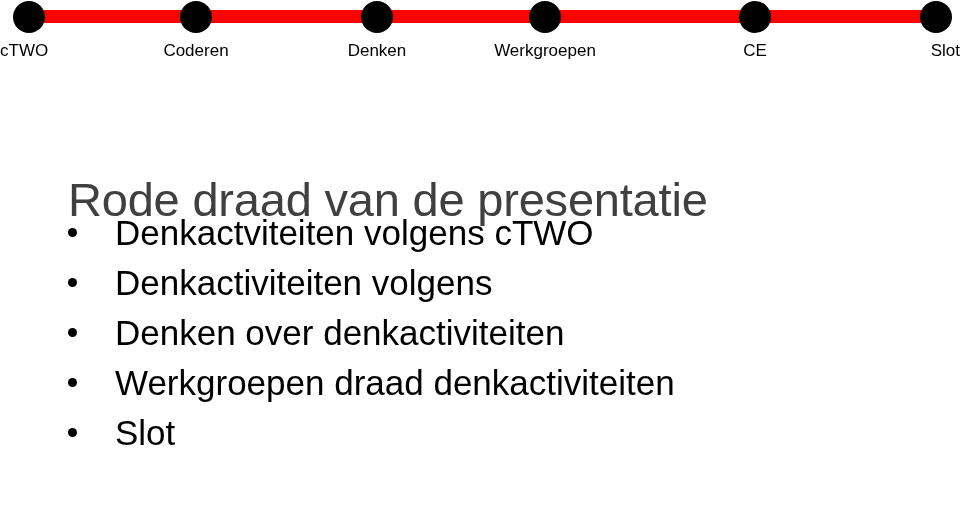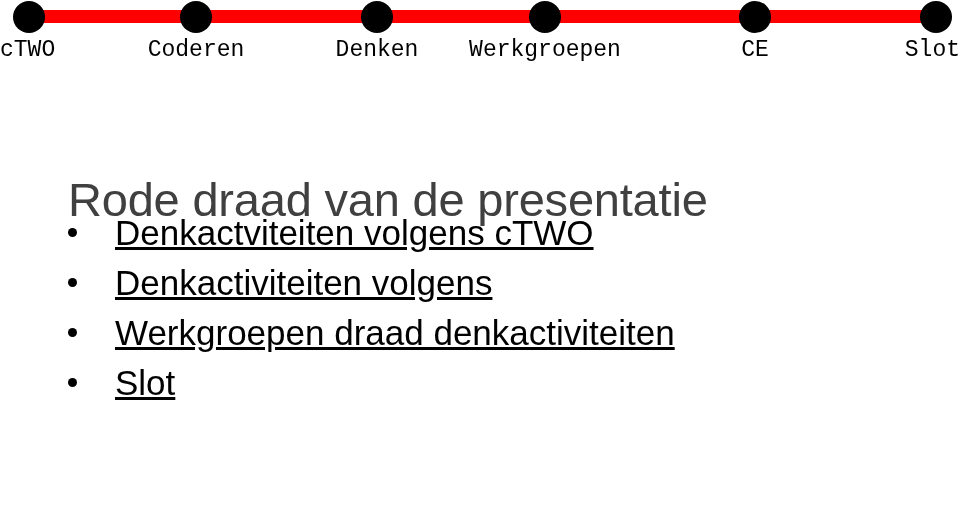--- a/index.html
+++ b/index.html
@@ -45,22 +45,22 @@
     height: 32px;
     border-radius: 50%;
     background: #000000;
   }
   .timeline-label {
     position: absolute;
     top: 37px;
     left: -160px;
     width: 320px;
     text-align: center;
-    font-family: Liberation Mono, monospace;
-    font-size: 23px;
+    font-family: Liberation Sans, sans-serif;
+    font-size: 17px;
     line-height: 27px;
     color: #000000;
     white-space: nowrap;
   }
   
   .timeline-node.edge-left .timeline-label {
     left: -29px;
     width: 120px;
     text-align: left;
   }
@@ -96,21 +96,20 @@
   }
   .bullet-item {
     position: relative;
     height: 50px;
     padding-left: 53px;
     font-family: "Liberation Sans", sans-serif;
     font-size: 35px;
     line-height: 47px;
     color: #000000;
     white-space: nowrap;
-    text-decoration: underline;
   }
   .bullet-marker {
     position: absolute;
     left: 6px;
     top: 19px;
     width: 9px;
     height: 9px;
     border-radius: 50%;
     background: #000000;
   }
@@ -158,19 +157,23 @@
   <li class="bullet-item">
     <span class="bullet-marker"></span>
     <span>Denkactviteiten volgens cTWO</span>
   </li>
   <li class="bullet-item">
     <span class="bullet-marker"></span>
     <span>Denkactiviteiten volgens</span>
   </li>
   <li class="bullet-item">
     <span class="bullet-marker"></span>
+    <span>Denken over denkactiviteiten</span>
+  </li>
+  <li class="bullet-item">
+    <span class="bullet-marker"></span>
     <span>Werkgroepen draad denkactiviteiten</span>
   </li>
   <li class="bullet-item">
     <span class="bullet-marker"></span>
     <span>Slot</span>
   </li>
 </ul>
 
 </body></html>

